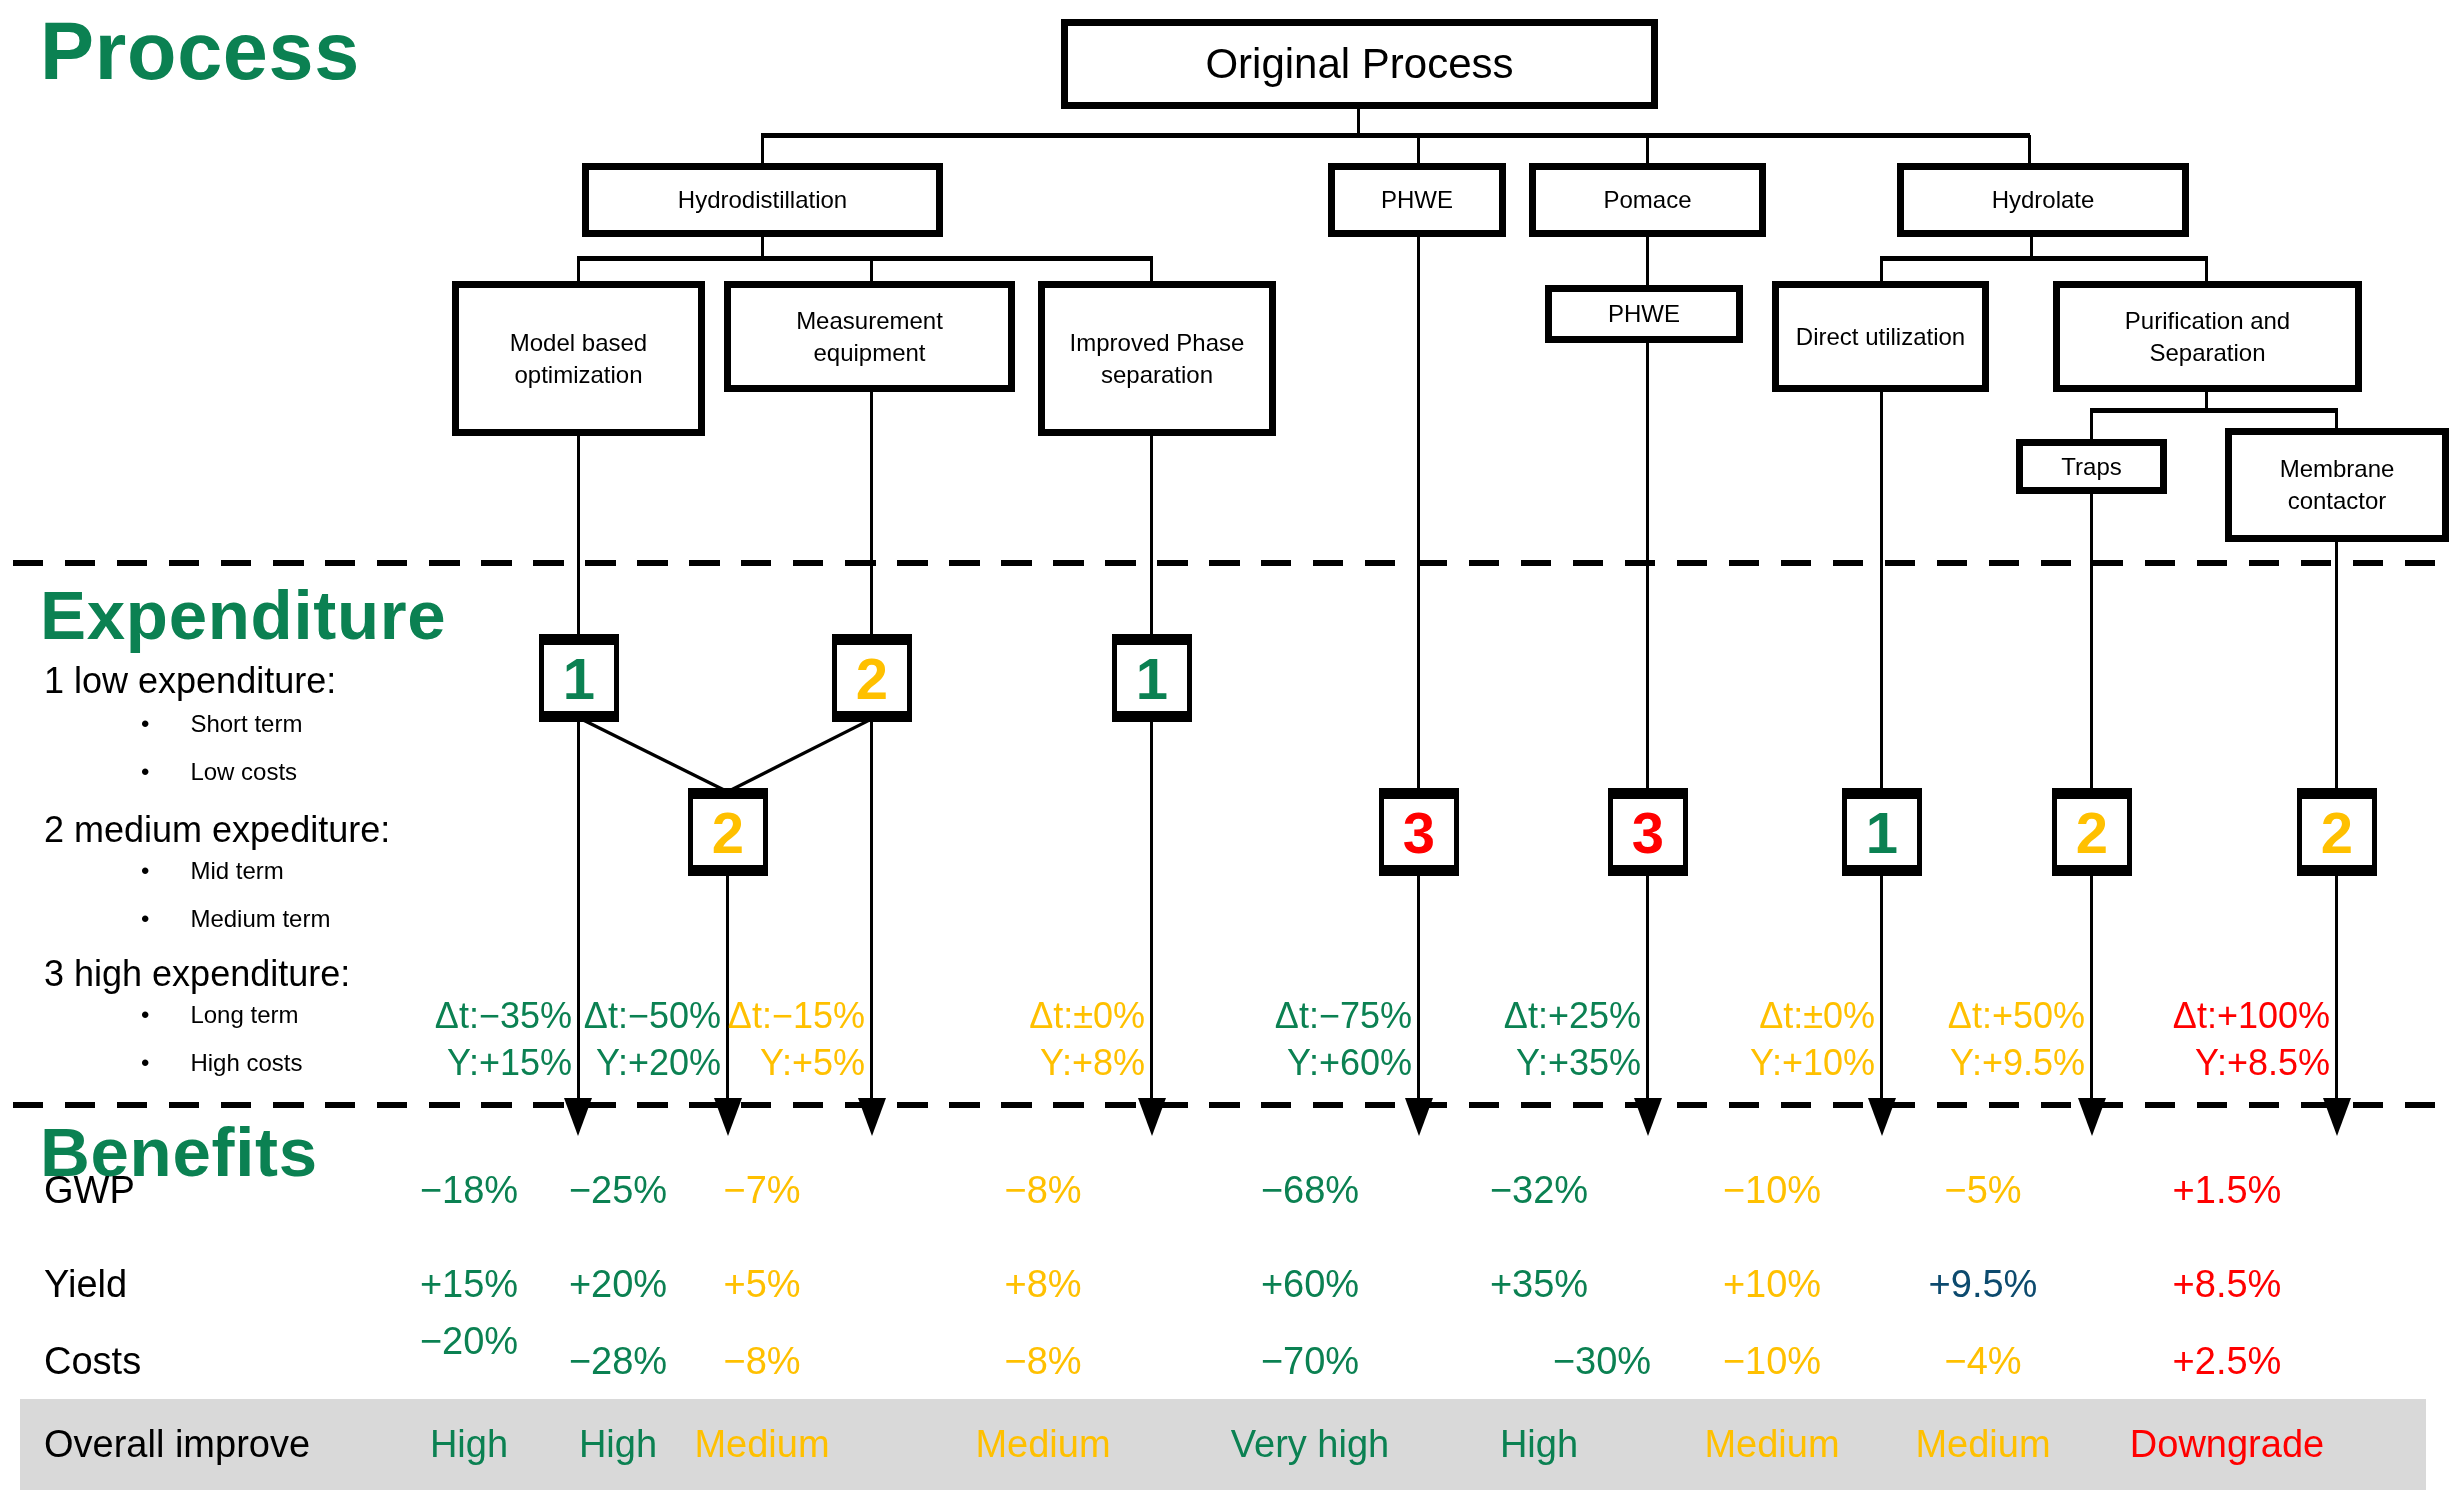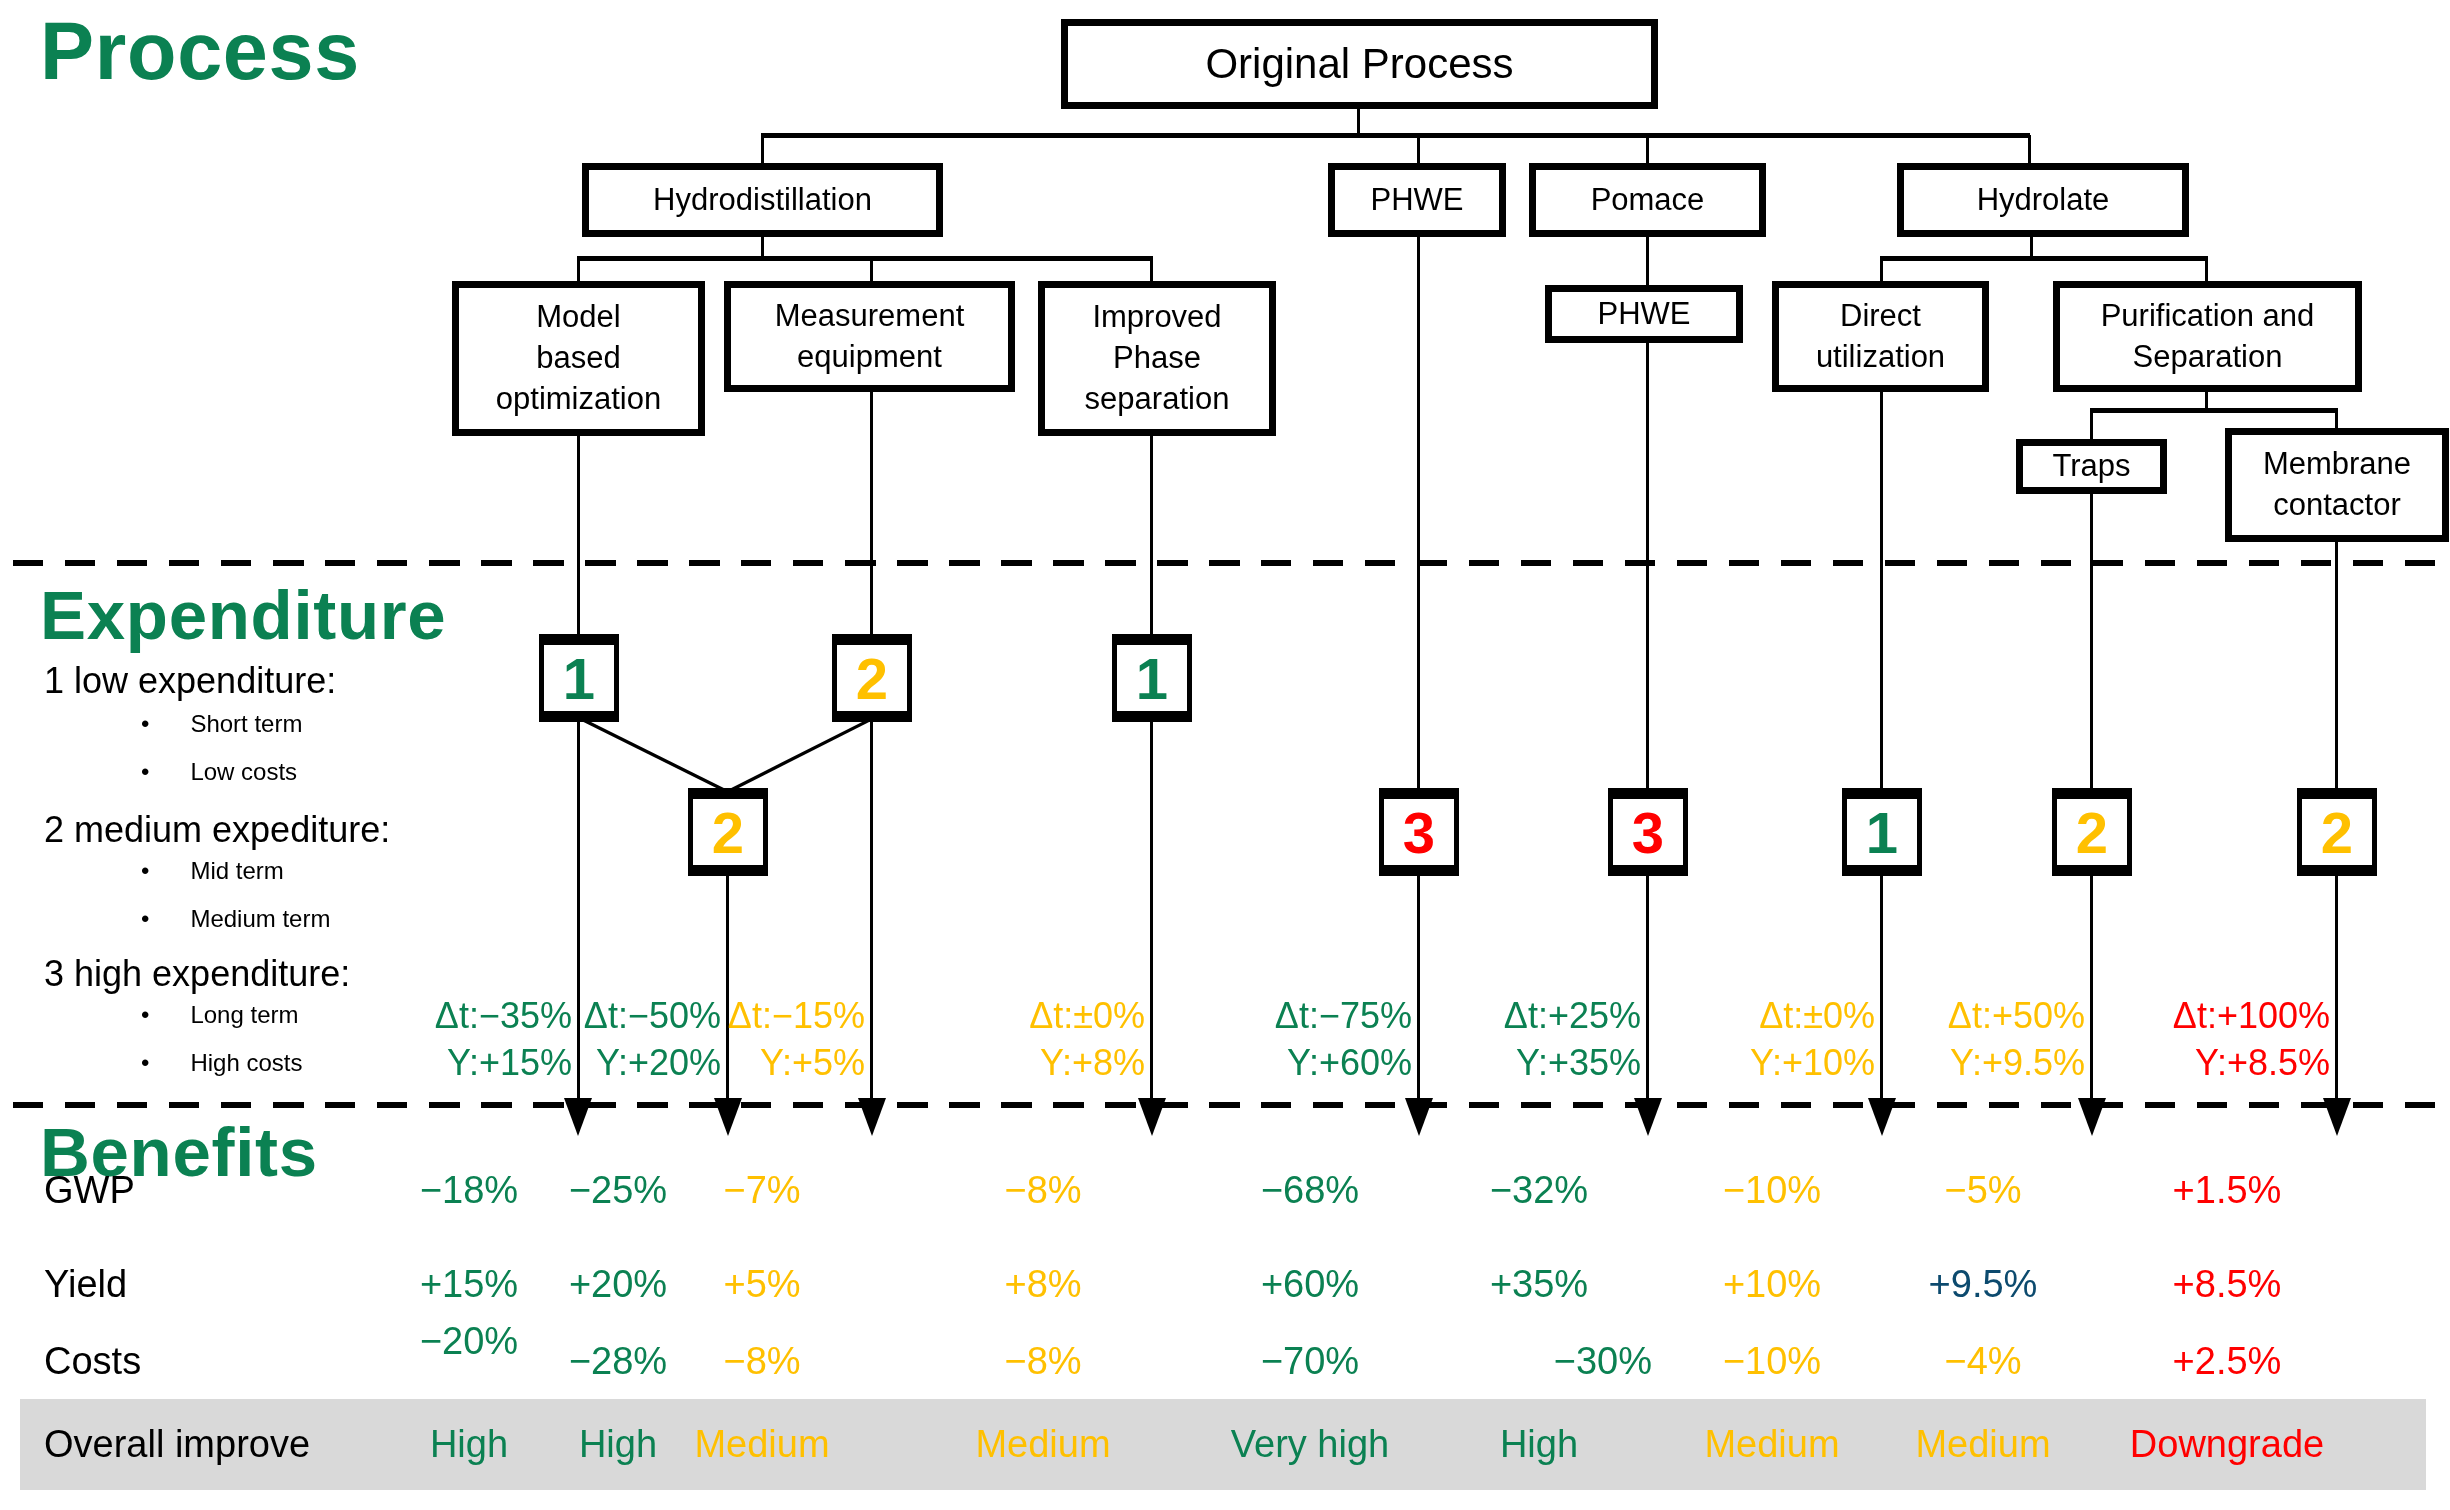--- a/index.html
+++ b/index.html
@@ -8,21 +8,21 @@
     font-family:"Liberation Sans","DejaVu Sans",sans-serif;color:#000;
   }
   .sec-title{position:absolute;font-weight:bold;font-size:69px;letter-spacing:0.7px;}
   #title-process{left:40px;top:5.3px;font-size:81px;}
   #title-expenditure{left:40px;top:576px;}
   #title-benefits{left:40px;top:1113px;}
 
   .pbox{
     position:absolute;box-sizing:border-box;background:#fff;border:7.3px solid #000;
     display:flex;align-items:center;justify-content:center;text-align:center;
-    font-size:31px;line-height:1.32;z-index:3;padding:0 6.6px;
+    font-size:24px;line-height:1.32;z-index:3;padding:0 6.6px;
   }
   .vline{position:absolute;width:3.3px;background:#000;z-index:1;}
   .hline{position:absolute;height:5.3px;background:#000;z-index:1;}
   .dashed{
     position:absolute;left:13.3px;width:2424px;height:6px;z-index:1;
     background:repeating-linear-gradient(90deg,#000 0 30.5px,transparent 30.5px 52px);
   }
   .numbox{
     position:absolute;box-sizing:border-box;width:80px;height:88px;background:#fff;
     border:5.3px solid #000;border-top-width:11.3px;border-bottom-width:11.3px;
@@ -197,21 +197,21 @@
   <div class="cell" style="left: 1426px; top: 1263px; color: rgb(11, 129, 82);">+35%</div>
   <div class="cell" style="left: 1659px; top: 1263px; color: rgb(255, 192, 0);">+10%</div>
   <div class="cell" style="left: 1870px; top: 1263px; color: #0c4a6e;">+9.5%</div>
   <div class="cell" style="left: 2114px; top: 1263px; color: rgb(255, 0, 0);">+8.5%</div>
 
   <div class="cell" style="left: 356px; top: 1320px; color: rgb(11, 129, 82);">−20%</div>
   <div class="cell" style="left: 505px; top: 1340px; color: rgb(11, 129, 82);">−28%</div>
   <div class="cell" style="left: 649px; top: 1340px; color: rgb(255, 192, 0);">−8%</div>
   <div class="cell" style="left: 930px; top: 1340px; color: rgb(255, 192, 0);">−8%</div>
   <div class="cell" style="left: 1197px; top: 1340px; color: rgb(11, 129, 82);">−70%</div>
-  <div class="cell" style="left: 1426px; top: 1340px; color: rgb(11, 129, 82); text-align: right;">−30%</div>
+  <div class="cell" style="left: 1489px; top: 1340px; color: rgb(11, 129, 82);">−30%</div>
   <div class="cell" style="left: 1659px; top: 1340px; color: rgb(255, 192, 0);">−10%</div>
   <div class="cell" style="left: 1870px; top: 1340px; color: rgb(255, 192, 0);">−4%</div>
   <div class="cell" style="left: 2114px; top: 1340px; color: rgb(255, 0, 0);">+2.5%</div>
 
   <div id="gray-band" style="background: rgb(217, 217, 217);"></div>
   <div class="rowlabel" style="top:1423px;">Overall improve</div>
   <div class="cell" style="left: 356px; top: 1423px; color: rgb(11, 129, 82);">High</div>
   <div class="cell" style="left: 505px; top: 1423px; color: rgb(11, 129, 82);">High</div>
   <div class="cell" style="left: 649px; top: 1423px; color: rgb(255, 192, 0);">Medium</div>
   <div class="cell" style="left: 930px; top: 1423px; color: rgb(255, 192, 0);">Medium</div>

